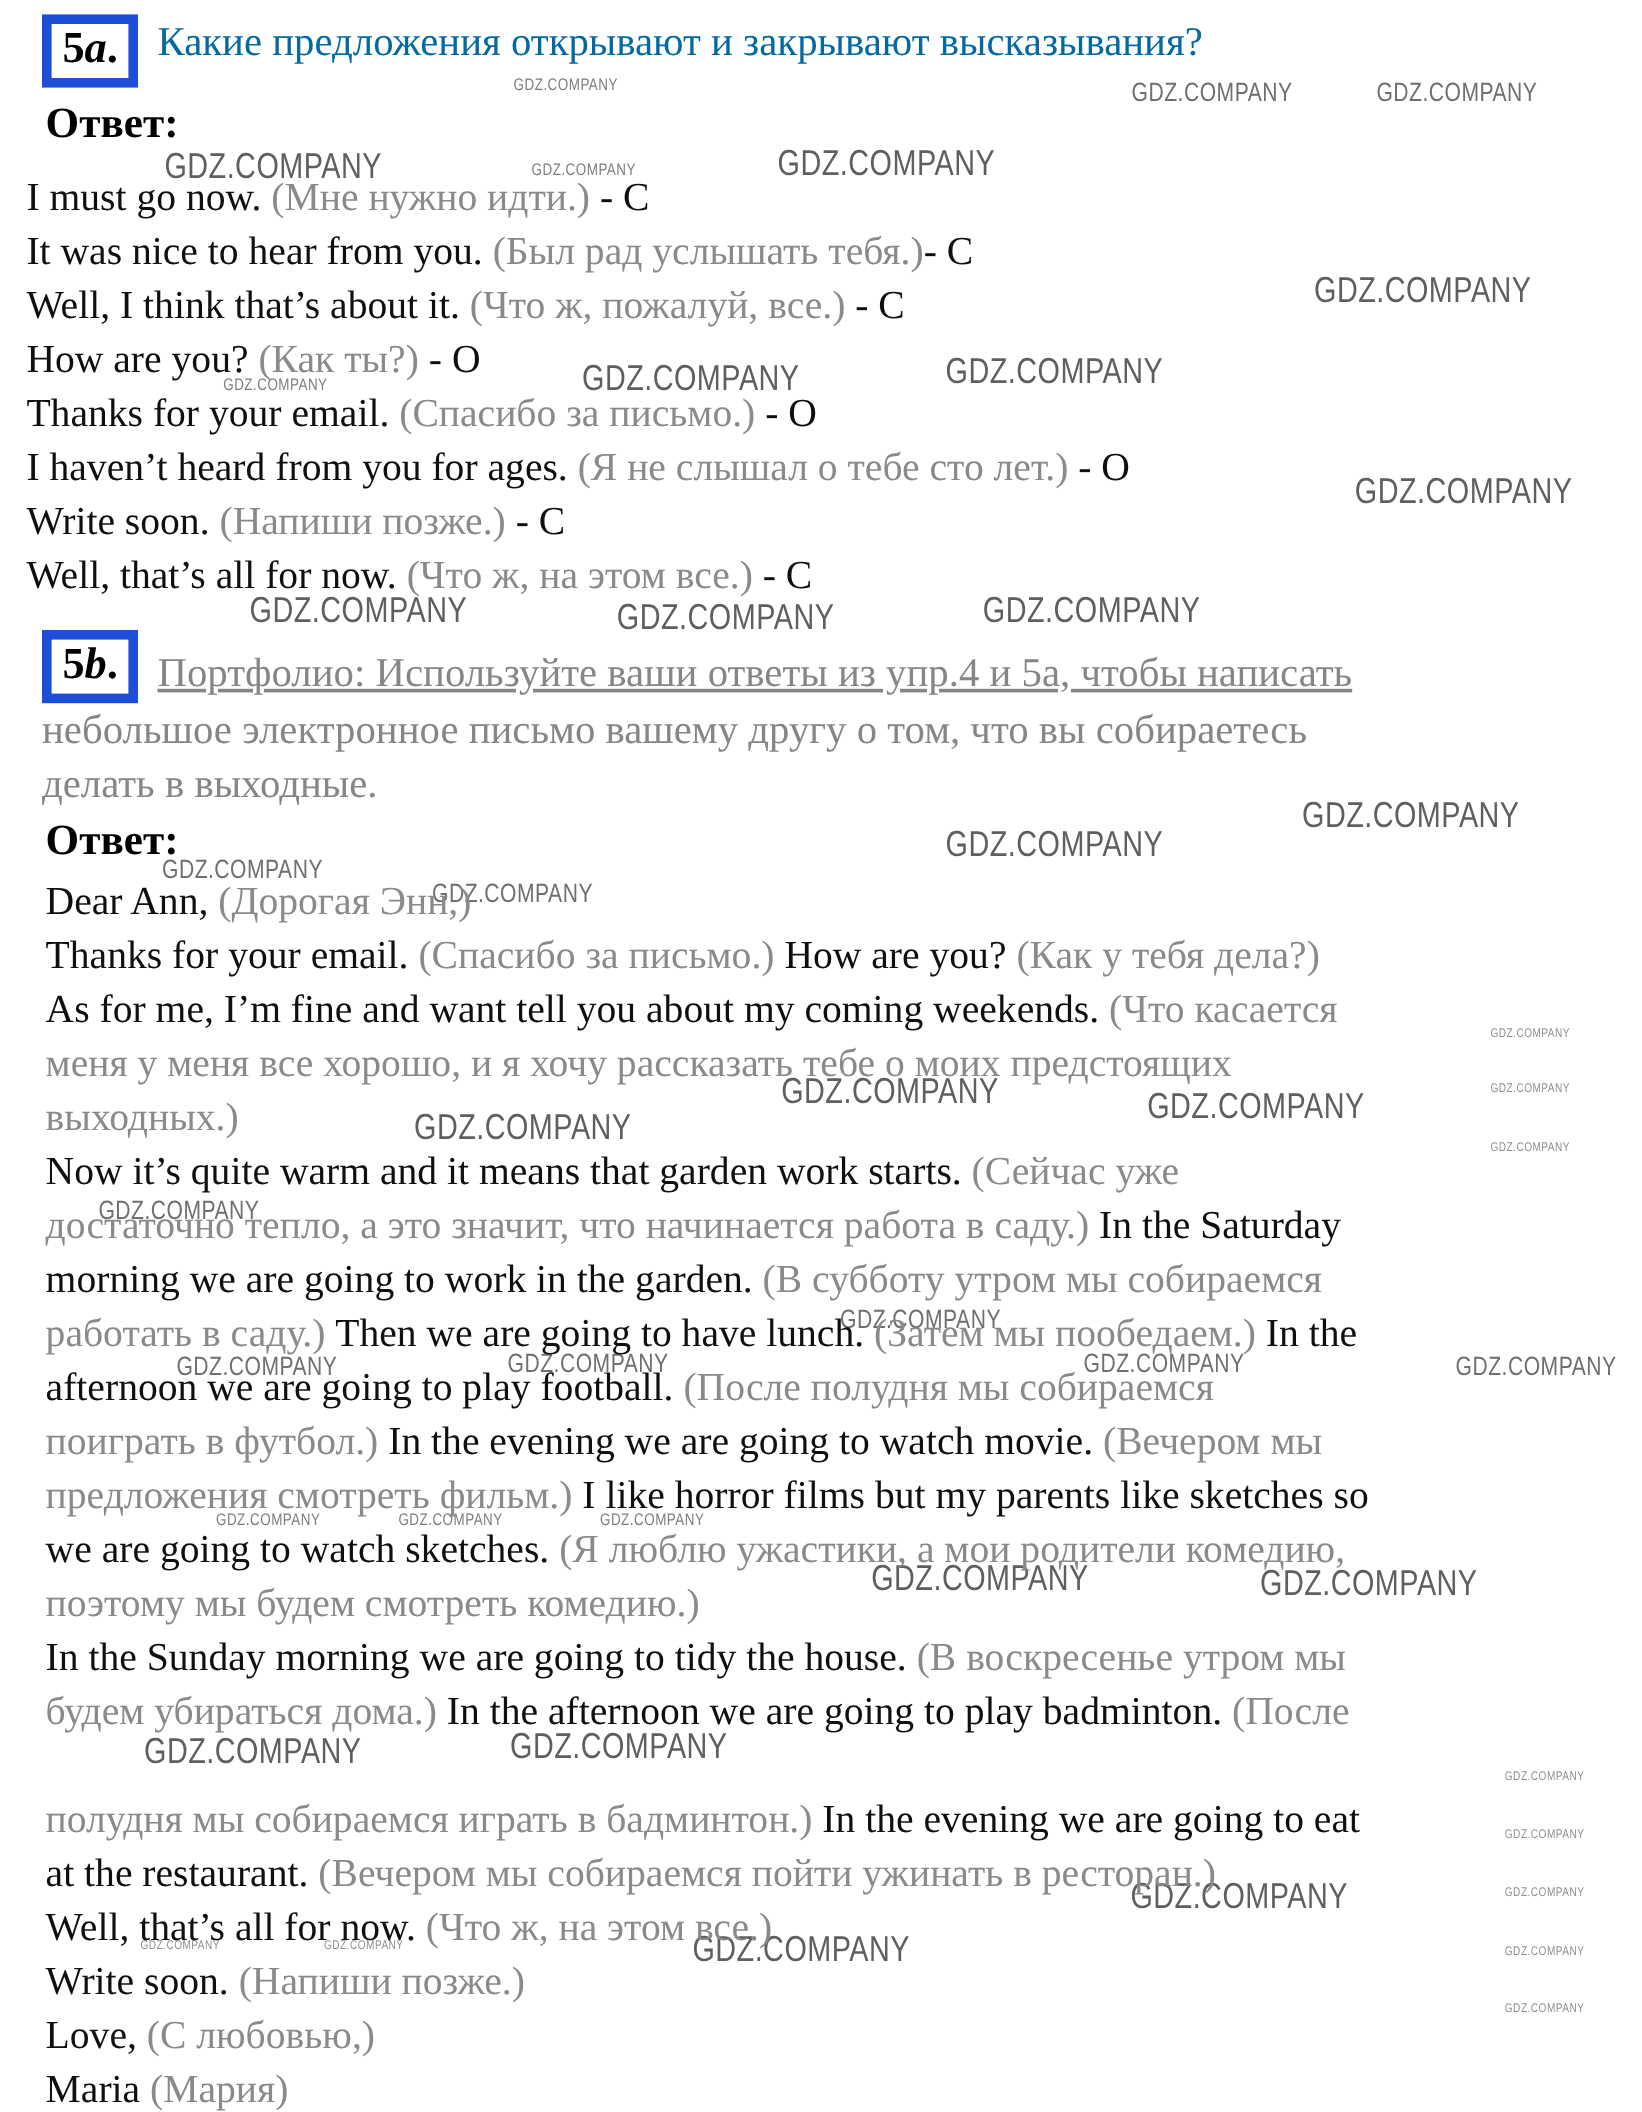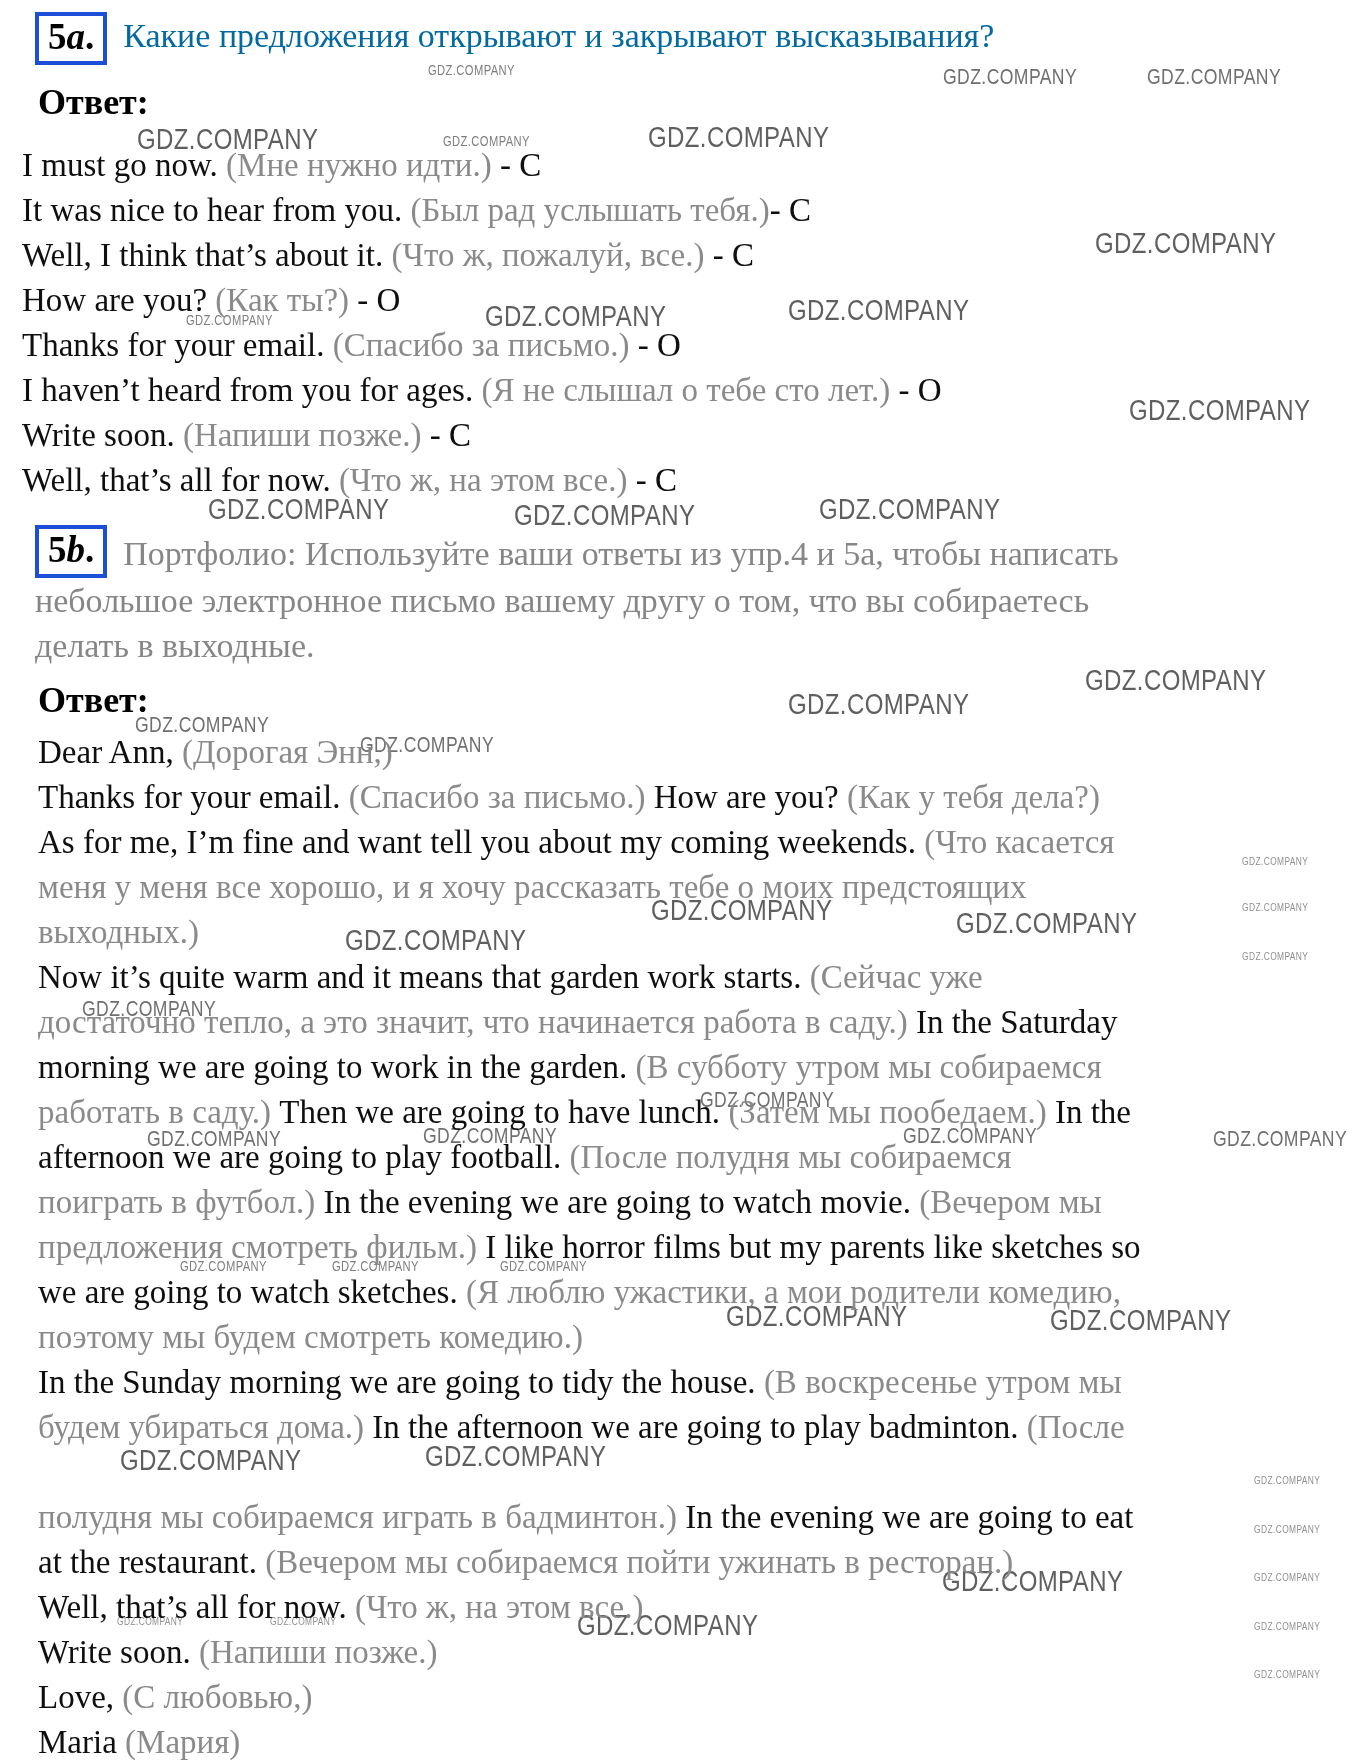--- a/index.html
+++ b/index.html
@@ -9,21 +9,21 @@
     font-family:"Liberation Serif", serif;
     font-size:33px; color:#101010;
   }
   .abs { position:absolute; }
   .ln { height:45px; line-height:45px; white-space:nowrap; }
   .en { color:#0f0f0f; }
   .ru { color:#8a8a8a; }
   .mark { color:#0f0f0f; }
   .hdr-row { display:flex; align-items:flex-start; }
   .badge {
-    display:inline-block; border:4px solid #1d4ed8;
+    display:inline-block; border:8px solid #1d4ed8;
     padding:0px 9px 3px 9px; margin-right:16px;
     font-weight:bold; font-size:37px; line-height:42px; color:#000;
     background:#fff;
   }
   .badge .bl { font-style:italic; }
   .qtext { color:#0369a1; font-size:34px; line-height:48px; white-space:nowrap; }
   .task-line { color:#868686; font-size:34px; }
   .otvet { font-weight:bold; font-size:36px; line-height:45px; color:#000; }
   .tline1-wrap { display:flex; align-items:flex-end; }
   
@@ -103,21 +103,21 @@
     <div class="ln"><span class="en">How are you? </span><span class="ru">(Как ты?) </span><span class="mark">- O</span></div>
     <div class="ln"><span class="en">Thanks for your email. </span><span class="ru">(Спасибо за письмо.) </span><span class="mark">- O</span></div>
     <div class="ln"><span class="en">I haven’t heard from you for ages. </span><span class="ru">(Я не слышал о тебе сто лет.) </span><span class="mark">- O</span></div>
     <div class="ln"><span class="en">Write soon. </span><span class="ru">(Напиши позже.) </span><span class="mark">- C</span></div>
     <div class="ln"><span class="en">Well, that’s all for now. </span><span class="ru">(Что ж, на этом все.) </span><span class="mark">- C</span></div>
   </div>
 
 <div class="abs" style="left:35px; top:525px;">
   <div class="tline1-wrap">
     <span class="badge"><span>5</span><span class="bl">b</span><span>.</span></span>
-    <span class="task-line" style="line-height:48px; white-space:nowrap;">Портфолио: Используйте ваши ответы из упр.4 и 5а, чтобы написать</span>
+    <span class="task-line" style="line-height:48px; white-space:nowrap;text-decoration:underline;">Портфолио: Используйте ваши ответы из упр.4 и 5а, чтобы написать</span>
   </div>
   <div class="ln task-line">небольшое электронное письмо вашему другу о том, что вы собираетесь</div>
   <div class="ln task-line">делать в выходные.</div>
 </div>
 
 <div class="abs otvet" style="left:38px; top:678px;">Ответ:</div>
 
 <div class="abs" style="left:38px; top:730px;" id="letter">
     <div class="ln"><span class="en">Dear Ann, </span><span class="ru">(Дорогая Энн,)</span></div>
     <div class="ln"><span class="en">Thanks for your email. </span><span class="ru">(Спасибо за письмо.) </span><span class="en">How are you? </span><span class="ru">(Как у тебя дела?)</span></div>

